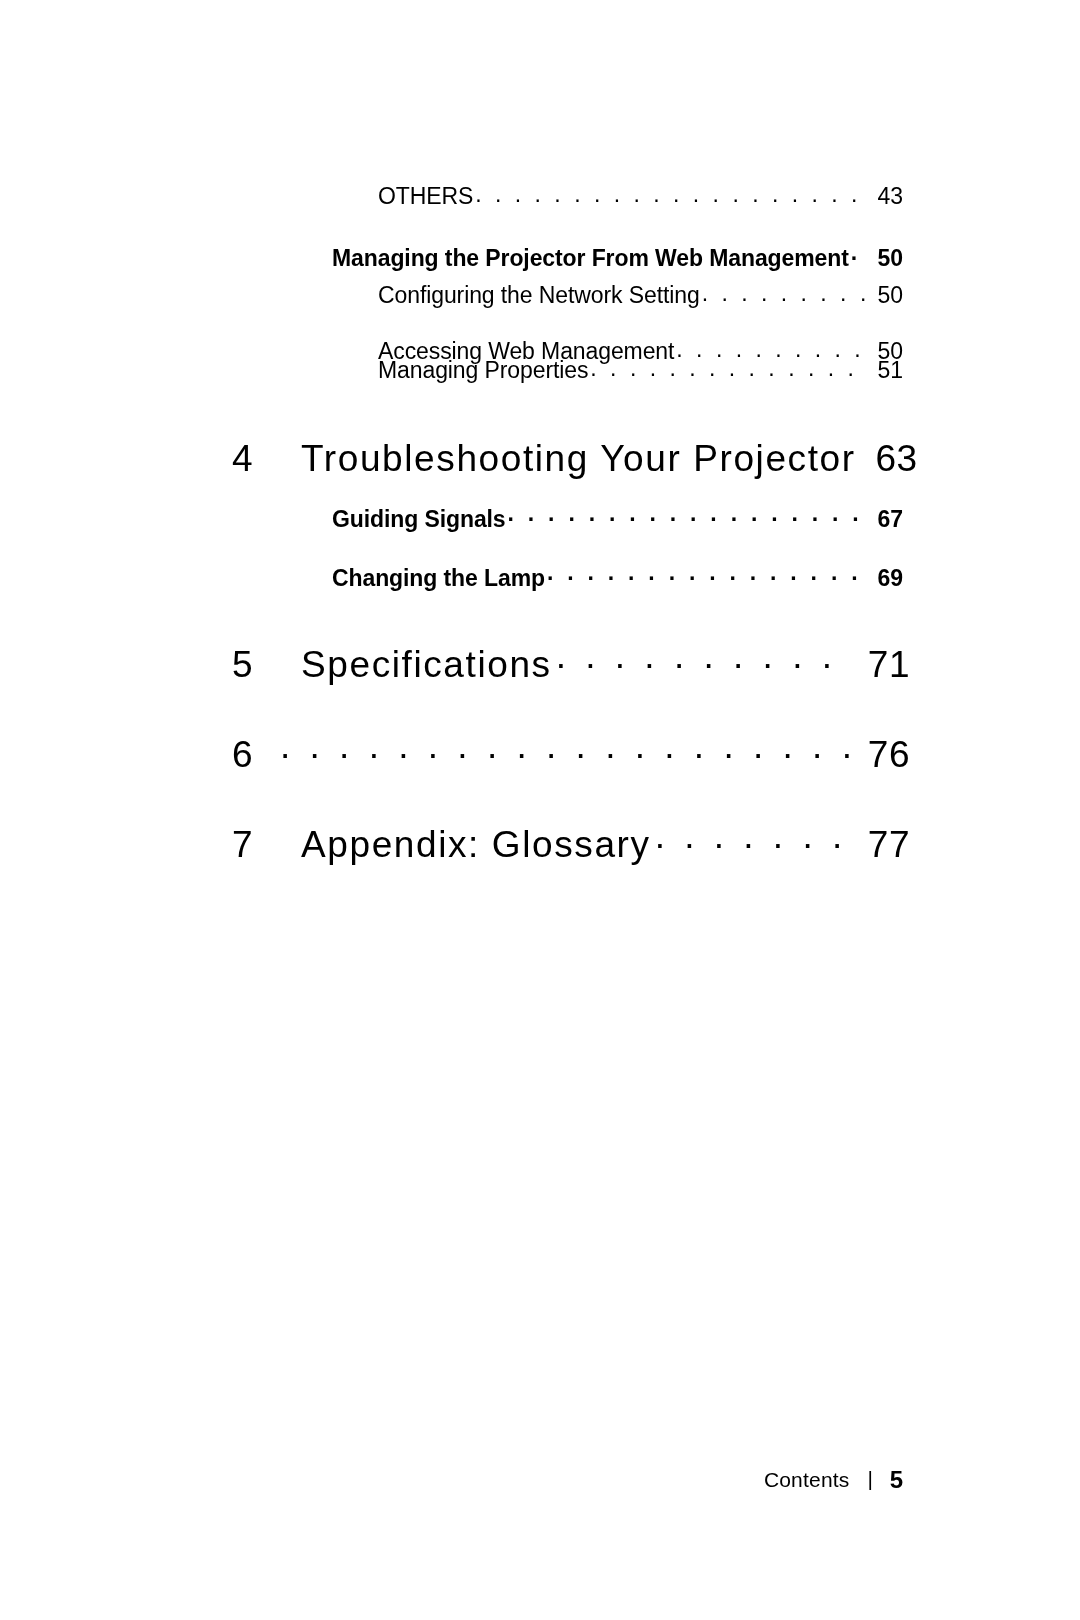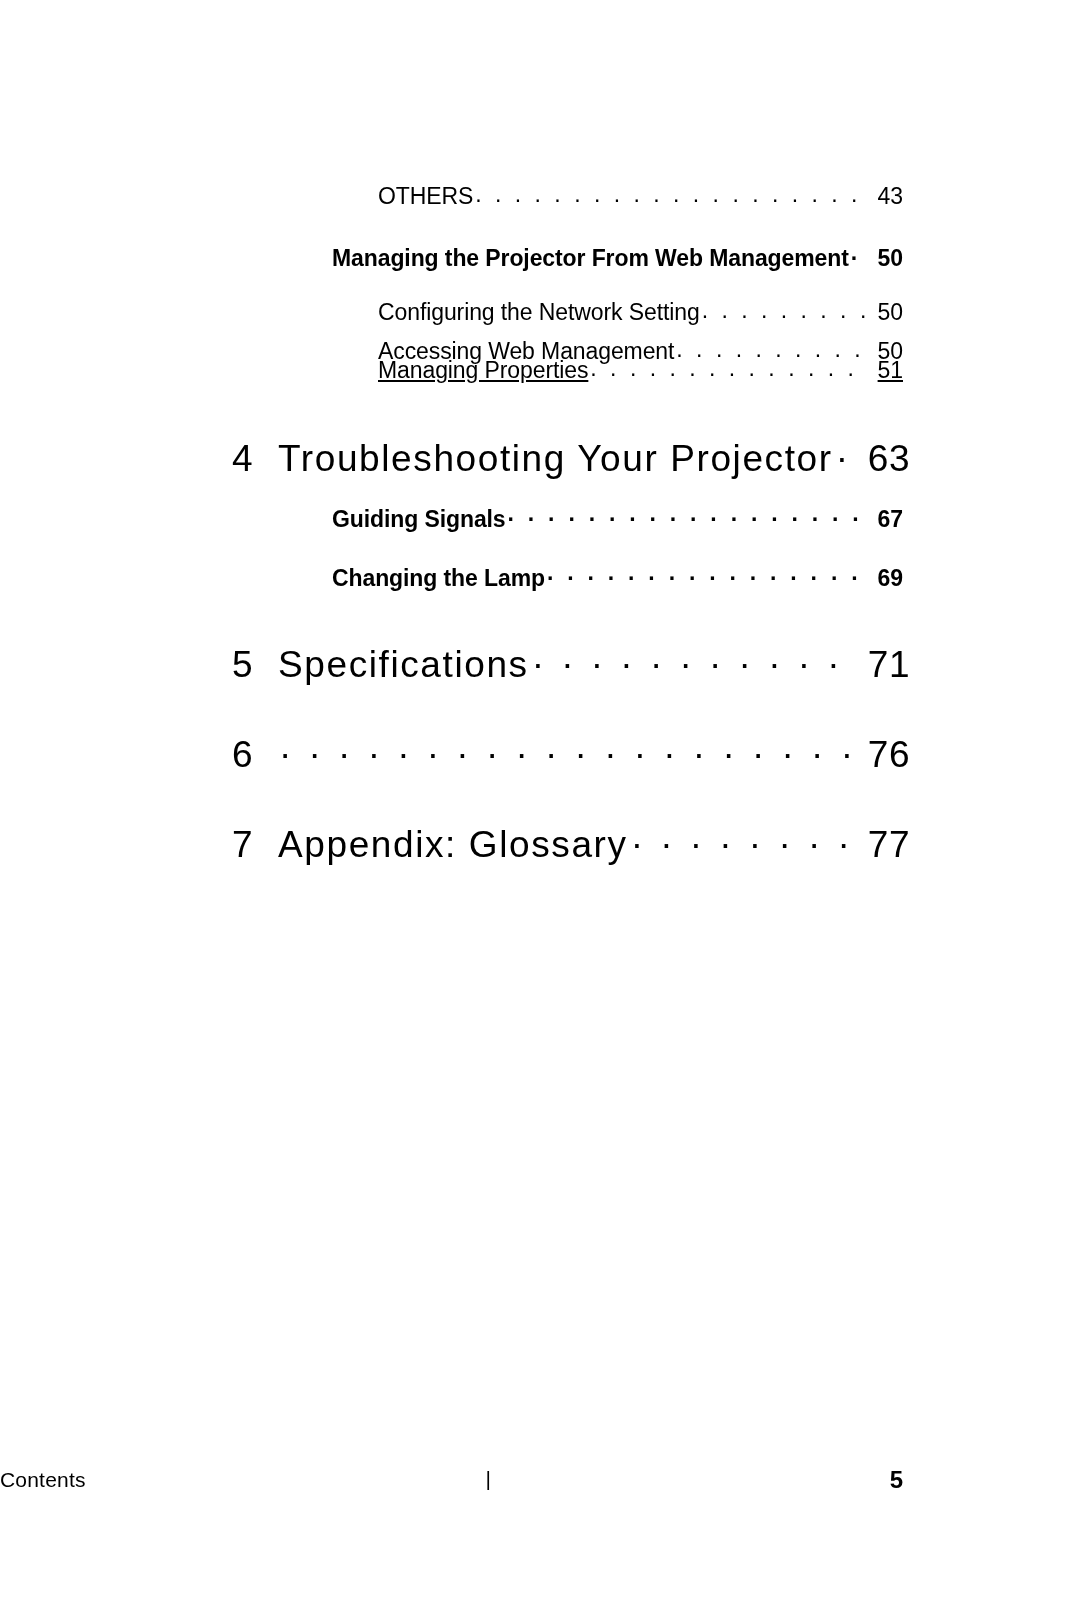--- a/index.html
+++ b/index.html
@@ -102,41 +102,42 @@
     letter-spacing: 1.6px;
   }
   .lvl-chapter .chapter-num {
     flex: 0 0 auto;
     width: 46px;
     text-align: left;
     letter-spacing: 0;
   }
   .lvl-chapter .toc-label {
     padding-right: 2px;
+    margin-left: 23px;
   }
   .lvl-chapter .toc-leader .dots {
     font-size: 37px;
     letter-spacing: 0;
     word-spacing: 9px;
   }
   .lvl-chapter .toc-page {
     width: 56px;
     font-size: 37px;
     letter-spacing: 0.5px;
   }
 
   
   .footer {
     position: absolute;
     left: 0;
     right: 177px;
     top: 1466px;
     display: flex;
     align-items: center;
-    justify-content: space-between;
+    justify-content: flex-end;
     font-size: 21px;
     font-weight: 400;
     white-space: nowrap;
   }
   .footer .footer-label {
     font-weight: 400;
     letter-spacing: 0.2px;
   }
   .footer .footer-sep {
     margin: 0 14px 0 18px;
@@ -163,35 +164,35 @@
         </span>
         <span class="toc-page">43</span>
       </div>
       <div class="toc-row lvl-section" style="top: 243px;">
         <span class="toc-label">Managing the Projector From Web Management</span>
         <span class="toc-leader">
           <span class="dots">. . . . . . . . . . . . . . . . . . . . . . . . . . . . . . . . . . . . . . . . . . . . . . . . . . . . . . . . . . . . . . . . . . . . . . . . . . . . . . . . . . . . . . . . . </span>
         </span>
         <span class="toc-page">50</span>
       </div>
-      <div class="toc-row lvl-sub" style="top: 282px; margin-top: 17px;">
+      <div class="toc-row lvl-sub" style="top: 282px;">
         <span class="toc-label">Configuring the Network Setting</span>
         <span class="toc-leader">
           <span class="dots">. . . . . . . . . . . . . . . . . . . . . . . . . . . . . . . . . . . . . . . . . . . . . . . . . . . . . . . . . . . . . . . . . . . . . . . . . . . . . . . . . . . . . . . . . </span>
         </span>
         <span class="toc-page">50</span>
       </div>
       <div class="toc-row lvl-sub" style="top: 338px;">
         <span class="toc-label">Accessing Web Management</span>
         <span class="toc-leader">
           <span class="dots">. . . . . . . . . . . . . . . . . . . . . . . . . . . . . . . . . . . . . . . . . . . . . . . . . . . . . . . . . . . . . . . . . . . . . . . . . . . . . . . . . . . . . . . . . </span>
         </span>
         <span class="toc-page">50</span>
       </div>
-      <div class="toc-row lvl-sub" style="top: 357px; text-decoration: underline;">
+      <div class="toc-row lvl-sub" style="top: 357px;">
         <span class="toc-label">Managing Properties</span>
         <span class="toc-leader">
           <span class="dots">. . . . . . . . . . . . . . . . . . . . . . . . . . . . . . . . . . . . . . . . . . . . . . . . . . . . . . . . . . . . . . . . . . . . . . . . . . . . . . . . . . . . . . . . . </span>
         </span>
         <span class="toc-page">51</span>
       </div>
       <div class="toc-row lvl-chapter" style="top: 434px;">
         <span class="chapter-num">4</span>
         <span class="toc-label">Troubleshooting Your Projector</span>
         <span class="toc-leader">

